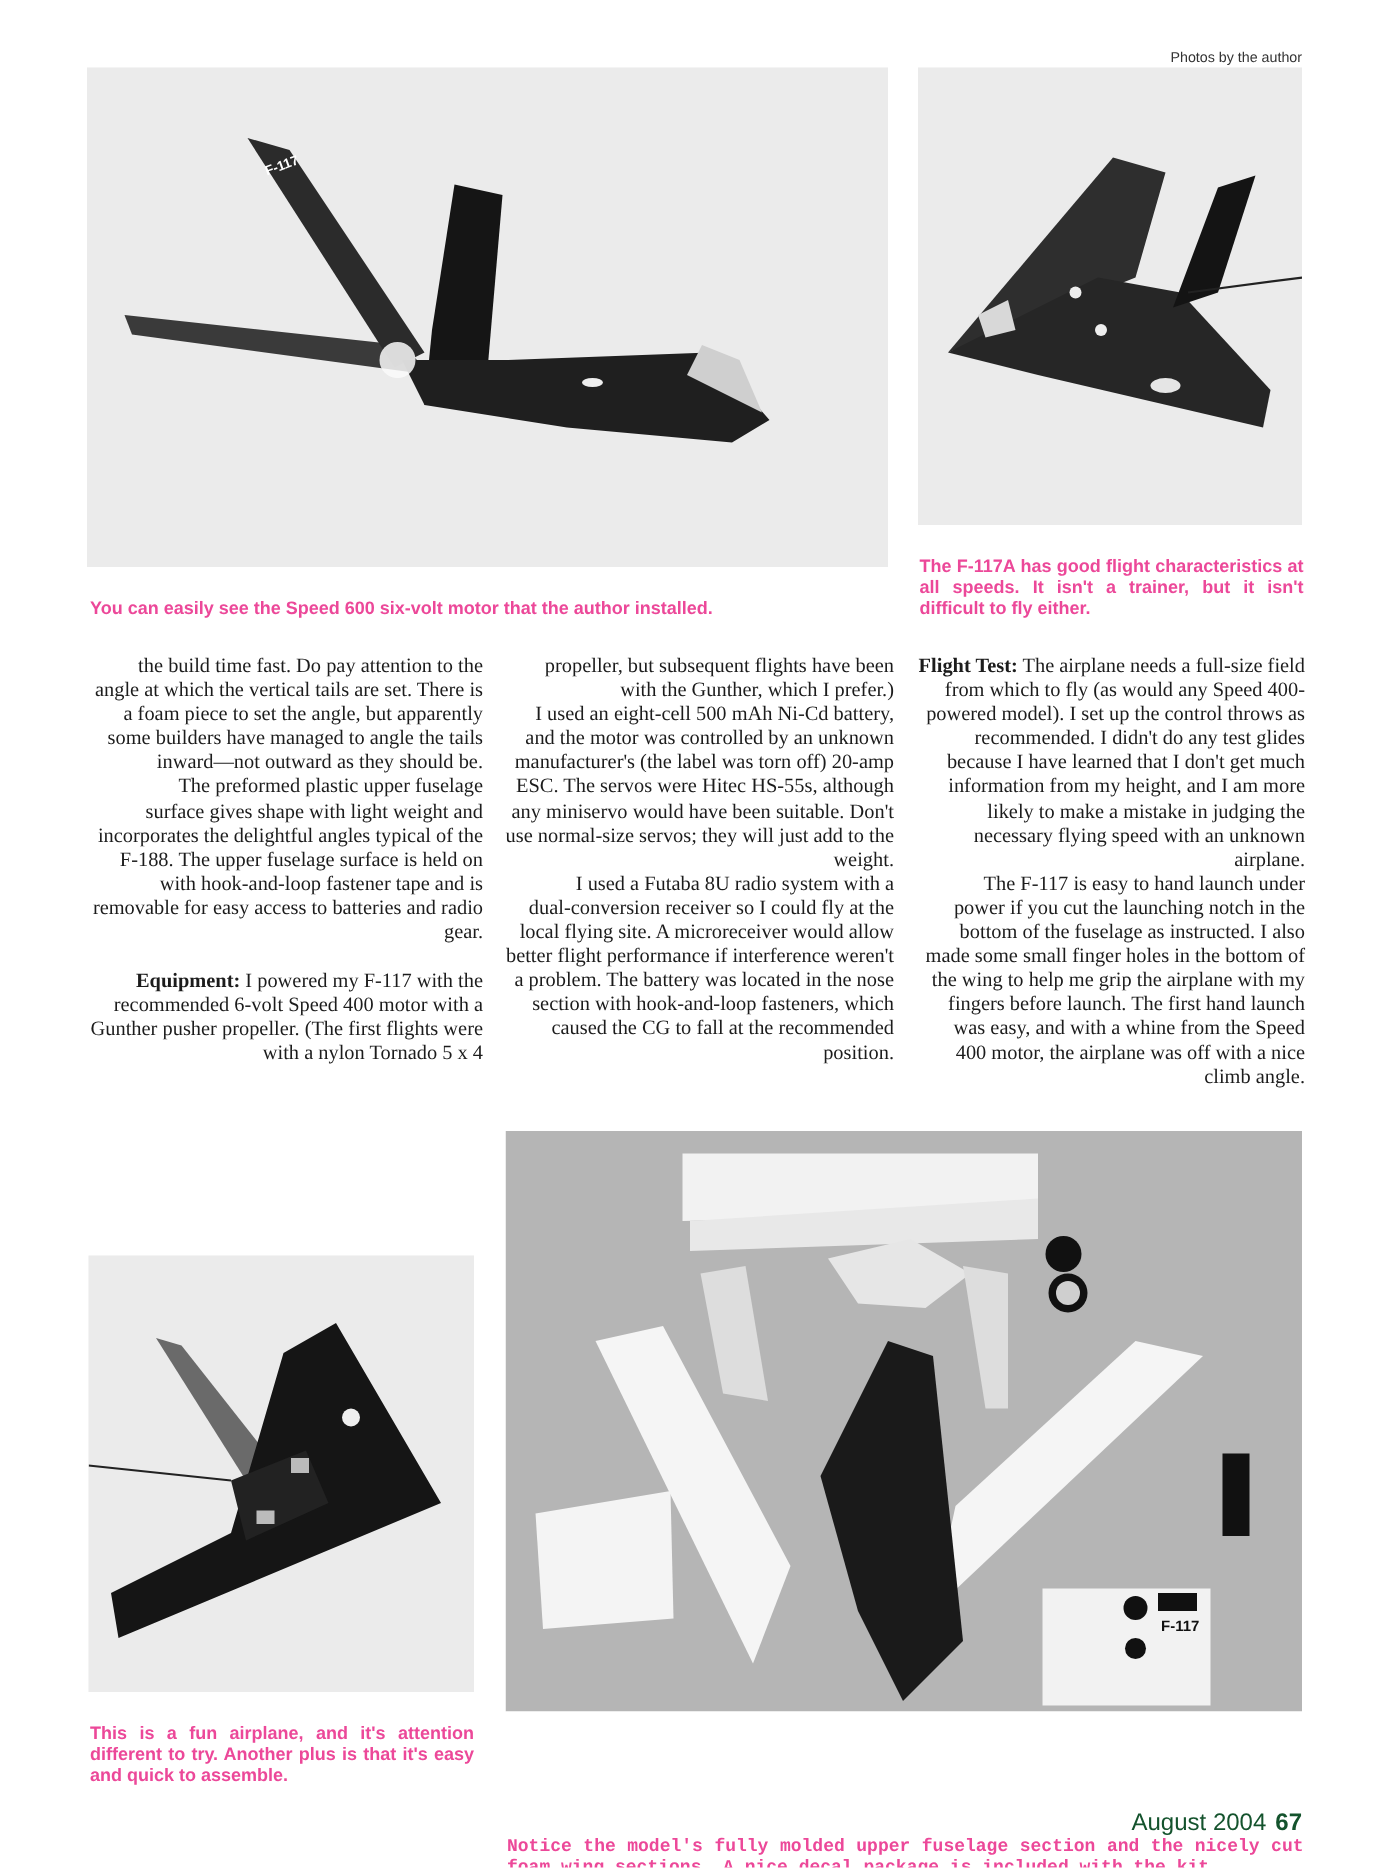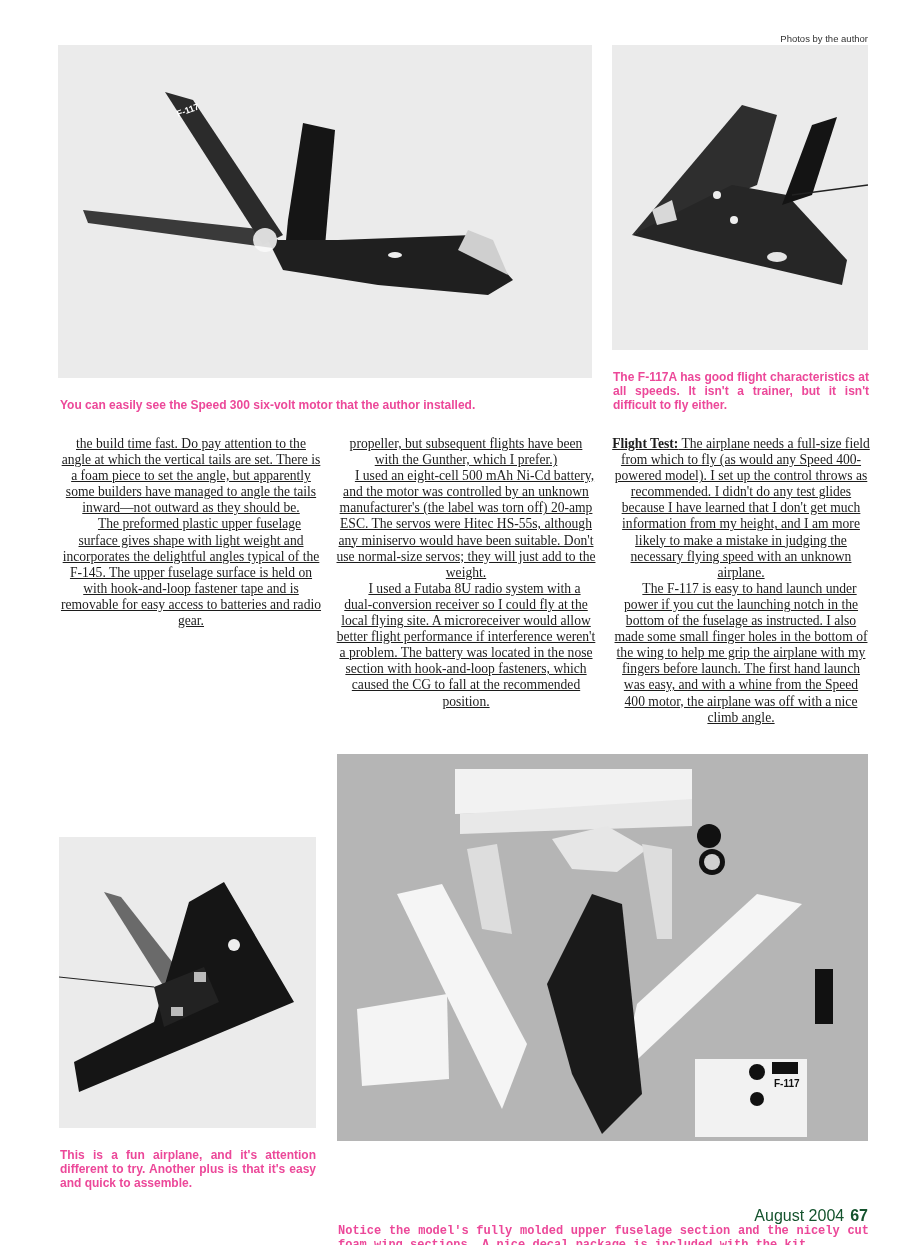--- a/index.html
+++ b/index.html
@@ -8,21 +8,21 @@
 
   .credit { position: absolute; top: 33px; right: 48px; font-family: "Liberation Sans", sans-serif; font-size: 9.5px; color: #333; }
 
   .photo { position: absolute; overflow: hidden; background: #ececec; }
   .photo svg { display: block; width: 100%; height: 100%; }
 
   .caption { position: absolute; font-family: "Liberation Sans", sans-serif; font-weight: bold; font-size: 12px; line-height: 14px; color: #ec4899; }
   .caption.justify { text-align: justify; }
 
   .col { position: absolute; font-size: 13.6px; line-height: 16.1px; color: #1c1c1c; }
-  .col p { text-align: center; text-decoration: underline; }
+  .col p { text-align: right; }
   .col p.indent { text-indent: 17px; }
   .col p.gap { margin-top: 17px; }
   .runin { font-weight: bold; margin-top: 20px; }
 
   .folio { position: absolute; right: 48px; top: 1207px; font-family: "Liberation Sans", sans-serif; font-size: 16px; color: #14532d; }
   .folio .pg { font-weight: bold; margin-left: 6px; }
 </style>
 </head>
 <body>
 
@@ -49,26 +49,27 @@
     <polygon points="20,190 120,140 175,150 235,215 230,240 80,205" fill="#262626"></polygon>
     <polygon points="200,80 225,72 200,150 170,160" fill="#141414"></polygon>
     <polygon points="40,165 60,155 65,175 45,180" fill="#d8d8d8"></polygon>
     <line x1="180" y1="150" x2="256" y2="140" stroke="#222" stroke-width="1.5"></line>
     <circle cx="105" cy="150" r="4" fill="#eee"></circle>
     <circle cx="122" cy="175" r="4" fill="#eee"></circle>
     <ellipse cx="165" cy="212" rx="10" ry="5" fill="#e5e5e5"></ellipse>
   </svg>
 </div>
 
-<div class="caption" style="left:60px; top:398px; width:540px;">You can easily see the Speed 300 six-volt motor that the author installed.</div>
+<div class="caption" style="left:60px; top:398px; width:540px;">You can easily see the Speed 600 six-volt motor that the author installed.</div>
 <div class="caption justify" style="left:613px; top:370px; width:256px;">The F-117A has good flight characteristics at all speeds. It isn't a trainer, but it isn't difficult to fly either.</div>
 
 <div class="col" style="left:60px; top:436px; width:262px;">
   <p>the build time fast. Do pay attention to the angle at which the vertical tails are set. There is a foam piece to set the angle, but apparently some builders have managed to angle the tails inward—not outward as they should be.</p>
-  <p class="indent">The preformed plastic upper fuselage surface gives shape with light weight and incorporates the delightful angles typical of the F-145. The upper fuselage surface is held on with hook-and-loop fastener tape and is removable for easy access to batteries and radio gear.</p>
+  <p class="indent">The preformed plastic upper fuselage surface gives shape with light weight and incorporates the delightful angles typical of the F-188. The upper fuselage surface is held on with hook-and-loop fastener tape and is removable for easy access to batteries and radio gear.</p>
+  <p class="gap"><span class="runin">Equipment:</span><span> I powered my F-117 with the recommended 6-volt Speed 400 motor with a Gunther pusher propeller. (The first flights were with a nylon Tornado 5 x 4</span></p>
 </div>
 
 <div class="col" style="left:336px; top:436px; width:260px;">
   <p>propeller, but subsequent flights have been with the Gunther, which I prefer.)</p>
   <p class="indent">I used an eight-cell 500 mAh Ni-Cd battery, and the motor was controlled by an unknown manufacturer's (the label was torn off) 20-amp ESC. The servos were Hitec HS-55s, although any miniservo would have been suitable. Don't use normal-size servos; they will just add to the weight.</p>
   <p class="indent">I used a Futaba 8U radio system with a dual-conversion receiver so I could fly at the local flying site. A microreceiver would allow better flight performance if interference weren't a problem. The battery was located in the nose section with hook-and-loop fasteners, which caused the CG to fall at the recommended position.</p>
 </div>
 
 <div class="col" style="left:612px; top:436px; width:258px;">
   <p><span class="runin">Flight Test:</span><span> The airplane needs a full-size field from which to fly (as would any Speed 400-powered model). I set up the control throws as recommended. I didn't do any test glides because I have learned that I don't get much information from my height, and I am more likely to make a mistake in judging the necessary flying speed with an unknown airplane.</span></p>

